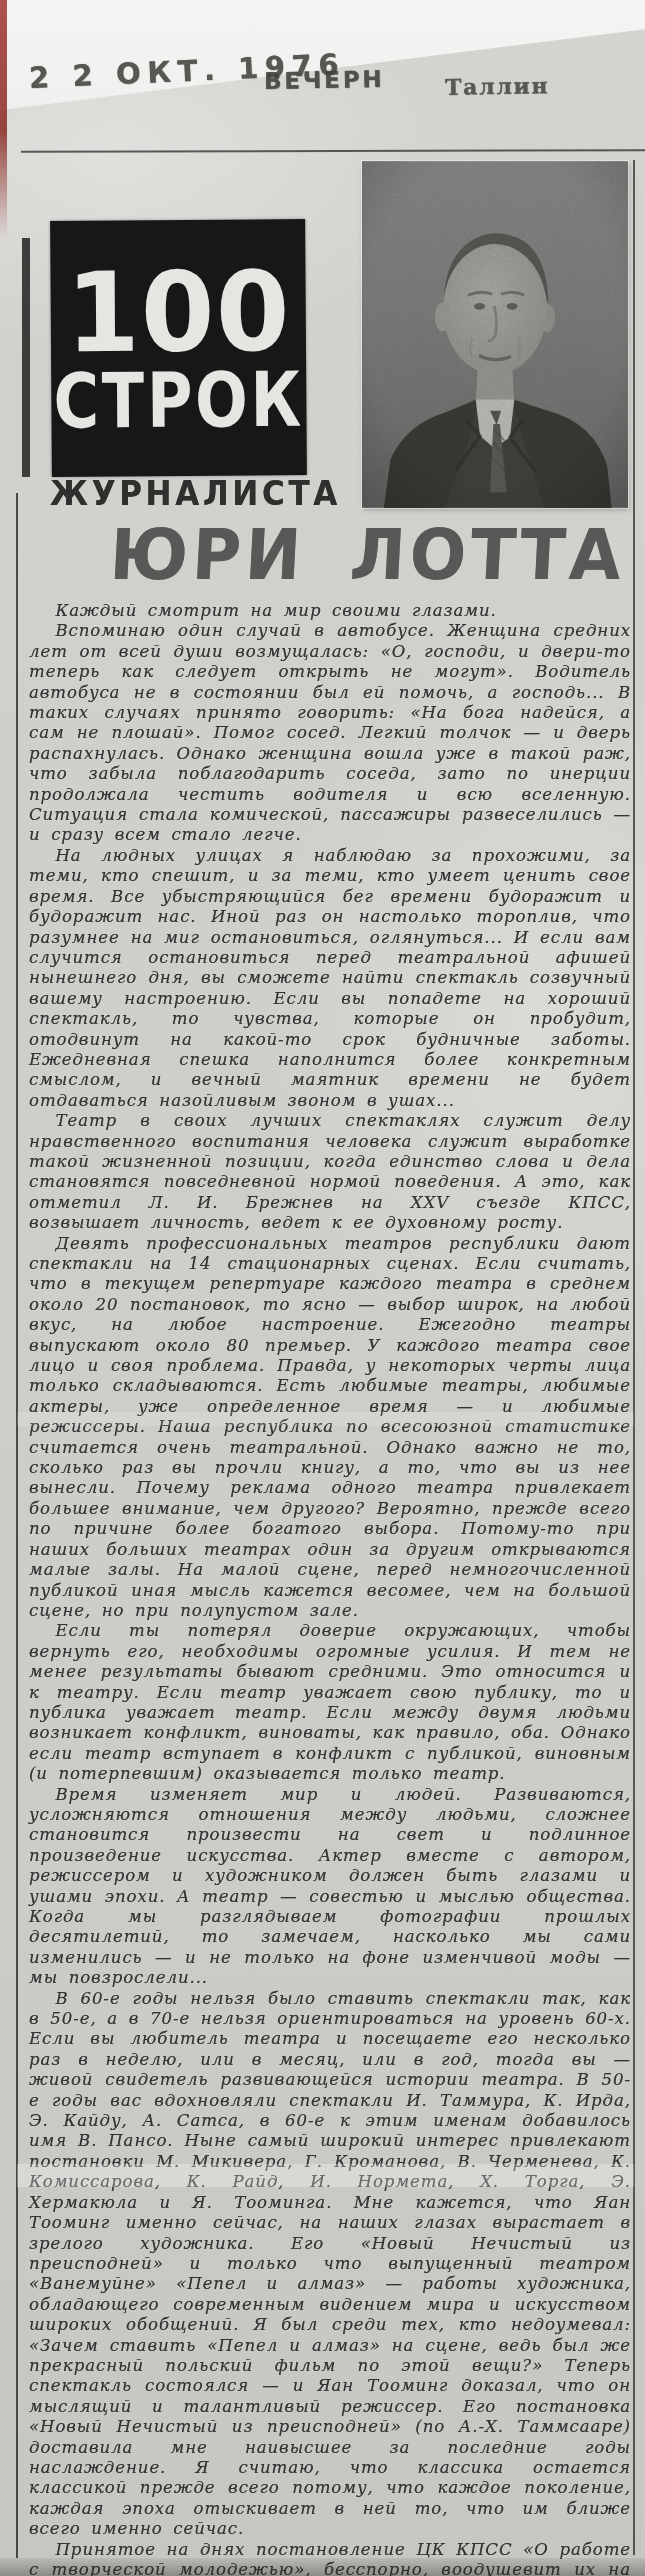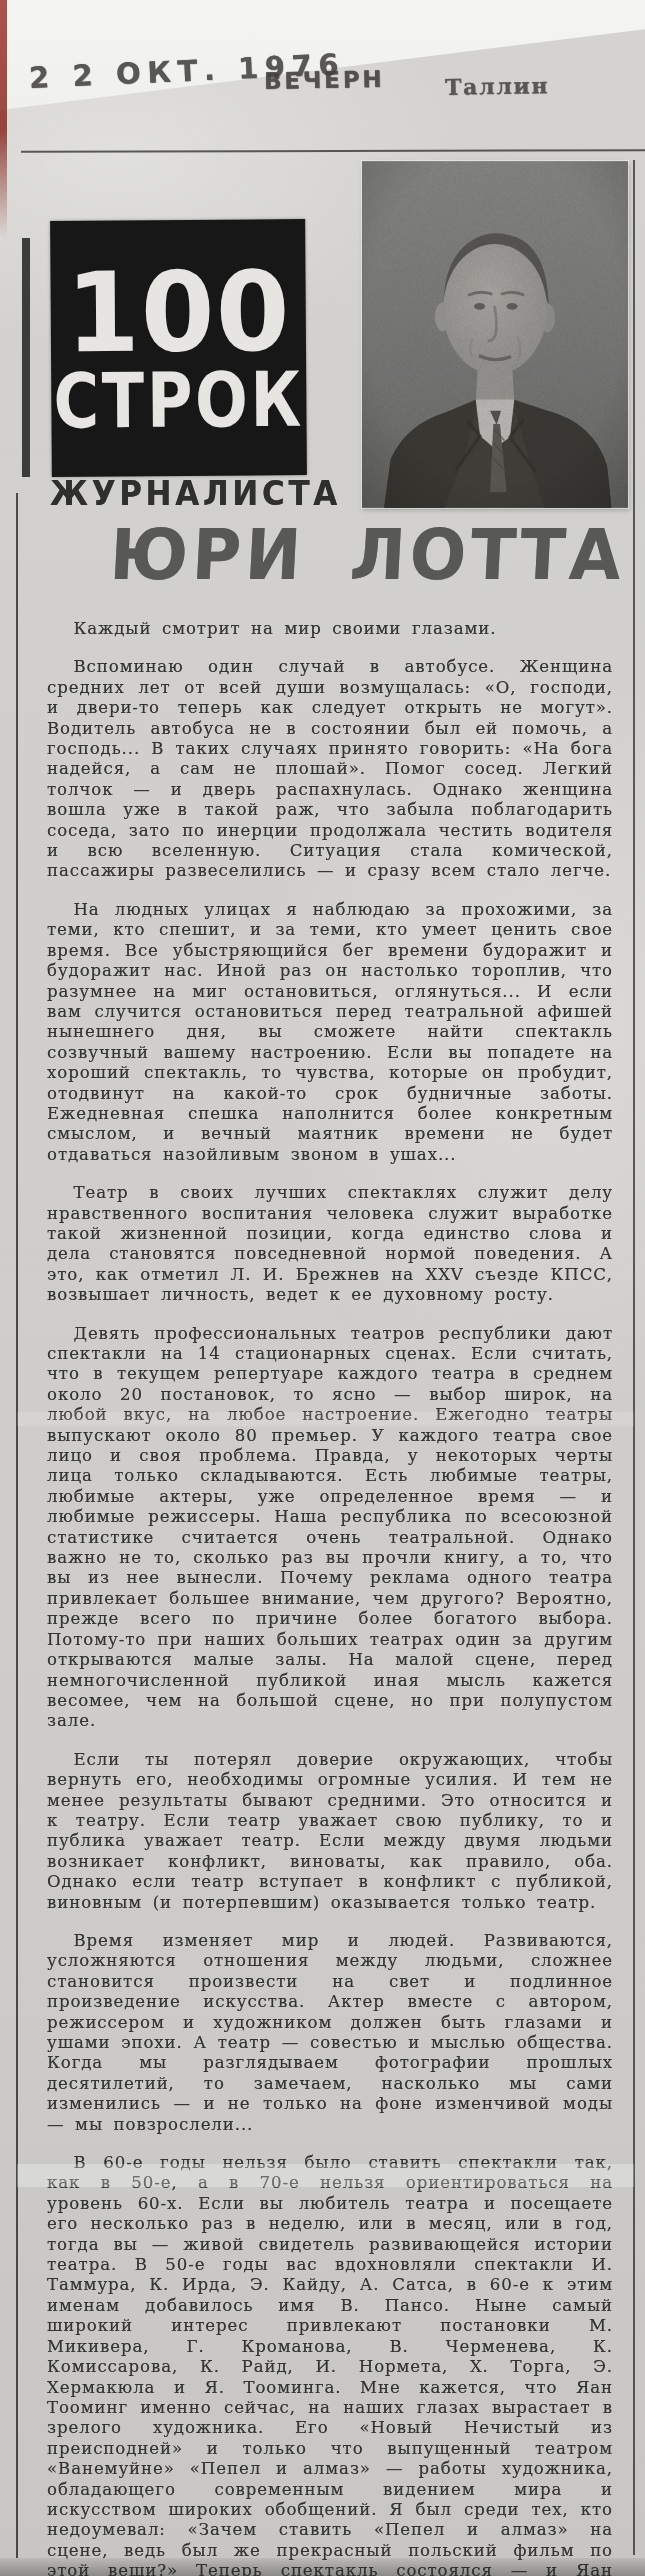--- a/index.html
+++ b/index.html
@@ -82,21 +82,21 @@
     position:absolute; left:362px; top:161px; width:266px; height:347px;
     box-shadow:0 0 0 1.1px rgba(250,250,248,.5), 1.1px 1.7px 4.4px rgba(0,0,0,.25);
   }
   .photo svg{display:block;}
   .article-body{
     position:absolute; left:29px; top:601px; width:602px;
     color:var(--ink); font-size:16.6px; line-height:20.4px; text-align:justify;
     letter-spacing:0.9px; word-spacing:4.4px;
     text-shadow:0 0 0.3px rgba(52,52,52,.55);
   }
-  .article-body p{margin:18px; text-indent:26.5px;}
+  .article-body p{margin:0; text-indent:26.5px;font-style:italic;}
 </style>
 </head>
 <body>
 
 <div class="scan">
 
   <div class="scan-top"></div>
   <div class="red-edge"></div>
 
   <span class="stamp stamp-date">2 2 ОКТ. 1976</span>

